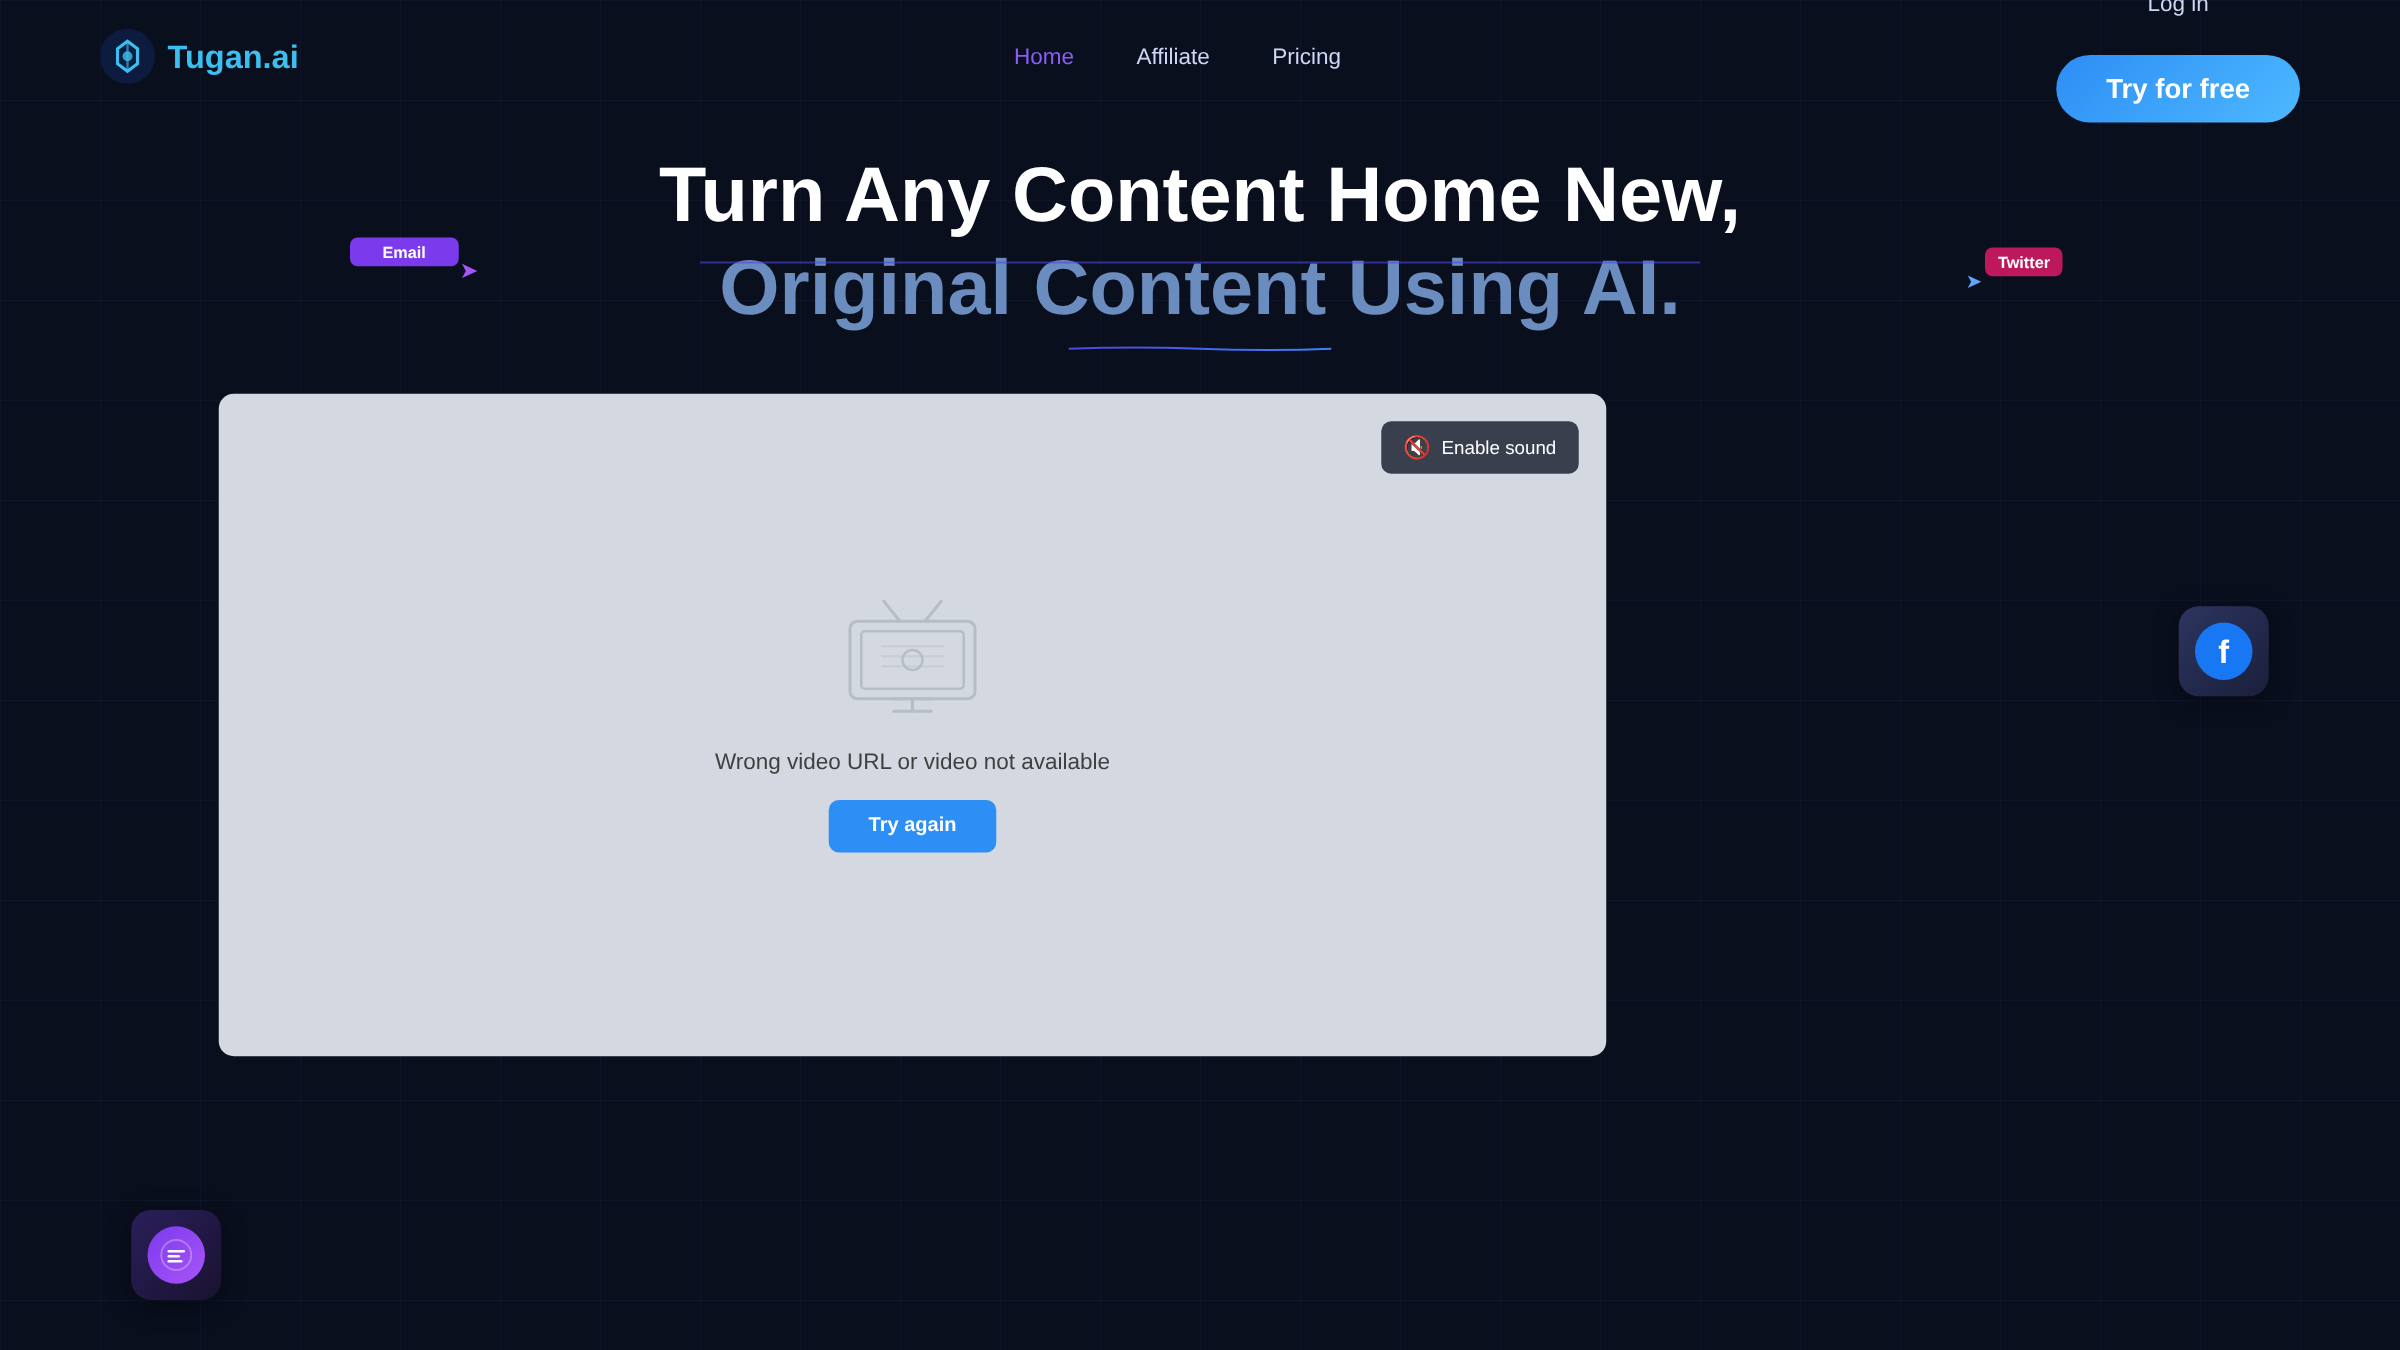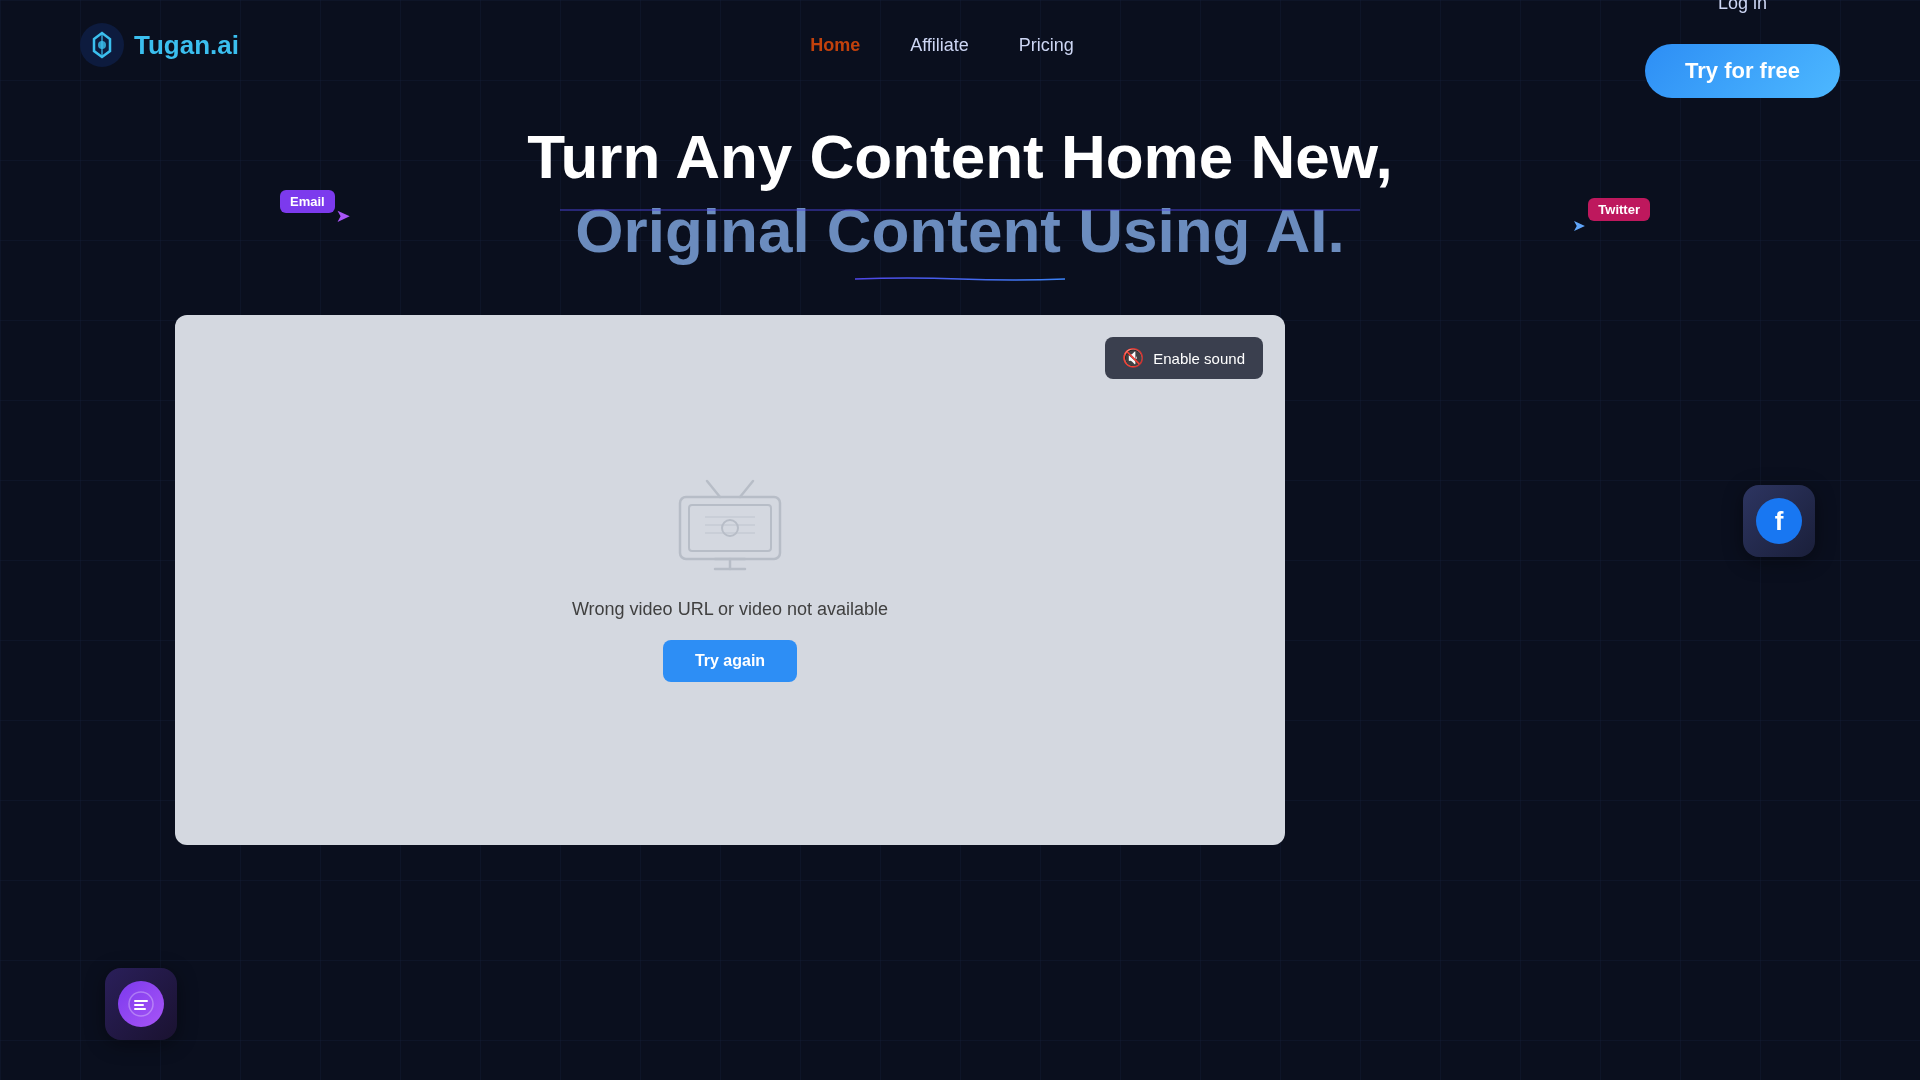--- a/index.html
+++ b/index.html
@@ -44,22 +44,22 @@
       align-items: center;
       gap: 50px;
     }
     .nav-item {
       font-size: 18px;
       color: #cdd6f4;
       cursor: pointer;
       text-decoration: none;
     }
     .nav-item.active {
-      color: #c2410c;
-      font-weight: 700;
+      color: #8b5cf6;
+      font-weight: 400;
     }
     .header-actions {
       display: flex;
       align-items: center;
       gap: 30px;
       flex-direction: column;
     }
     .login-btn {
       font-size: 18px;
       color: #cdd6f4;
@@ -109,21 +109,21 @@
     .floating-email {
       position: absolute;
       top: 100px;
       left: 280px;
     }
     .email-badge {
       background: #7c3aed;
       color: #fff;
       font-size: 13px;
       font-weight: 600;
-      padding: 4px 10px;
+      padding: 4px 26px;
       border-radius: 6px;
       display: inline-block;
     }
     .cursor-email {
       color: #a855f7;
       font-size: 18px;
       position: absolute;
       right: -16px;
       bottom: -14px;
     }

